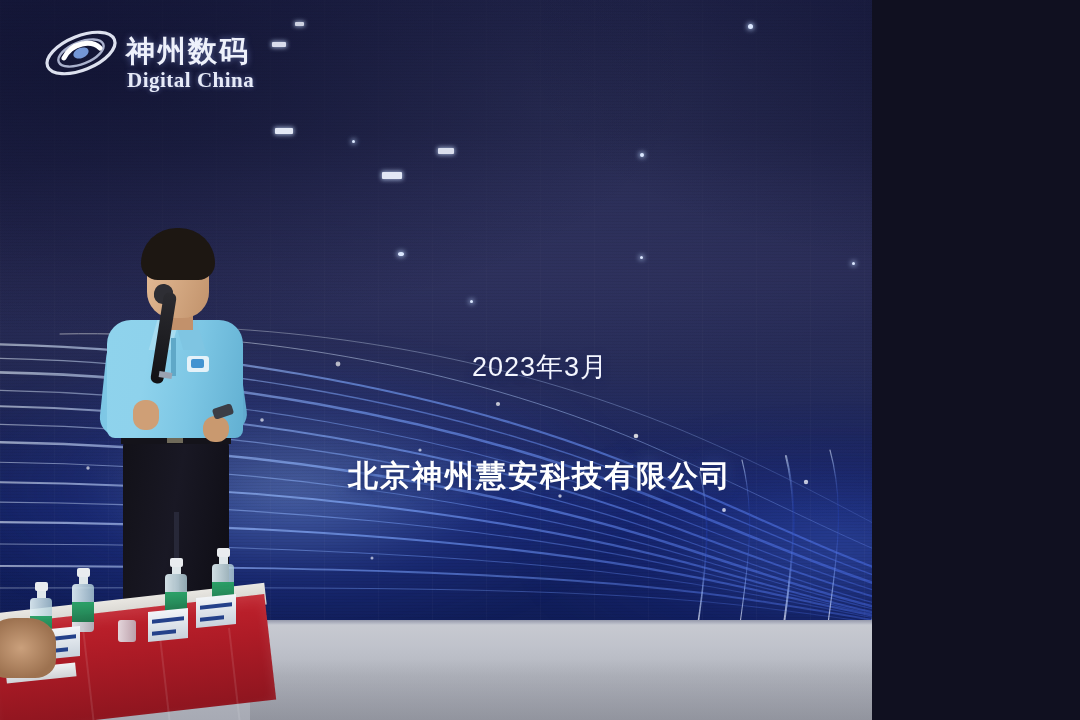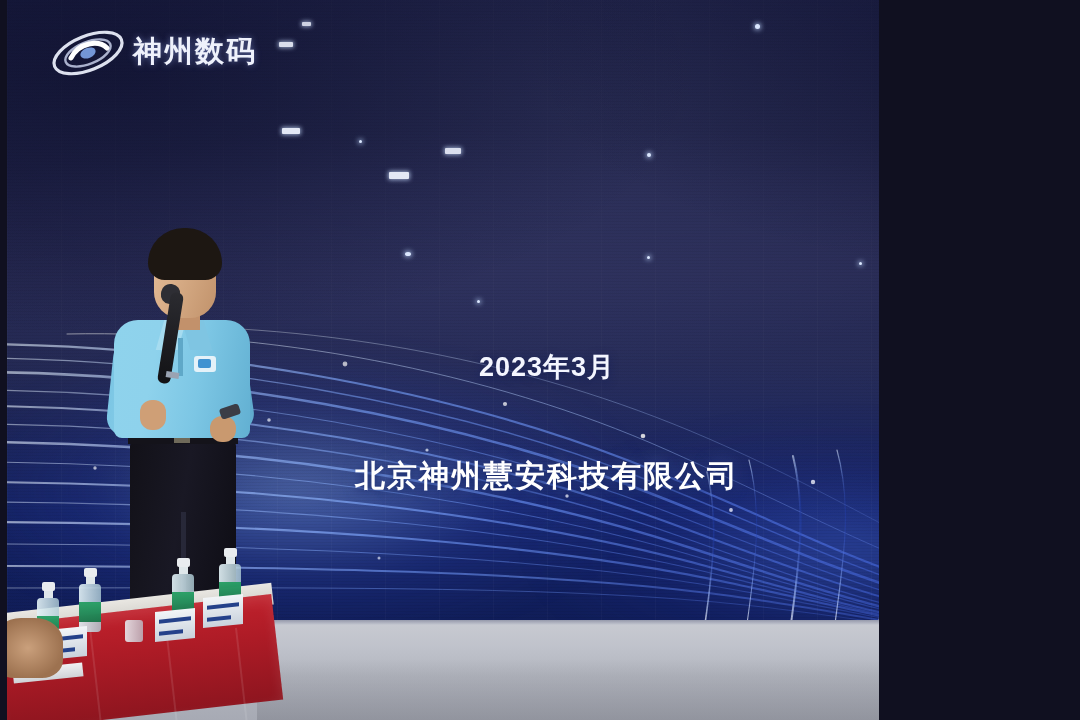--- a/index.html
+++ b/index.html
@@ -3,21 +3,20 @@
 <meta charset="utf-8">
 <style>
   html,body{margin:0;padding:0;background:#101020;}
   body{font-family:"Liberation Sans","DejaVu Sans",sans-serif;}
 
   #stage{
     position:relative;
     width:872px;height:720px;
     overflow:hidden;
     background:#14532d;
-    margin-left:7px;
   }
 
   
   .screen{
     position:absolute;left:0;top:0;width:1080px;height:624px;
     background:
       radial-gradient(120% 90% at 52% 18%, rgba(86,92,150,0.55) 0%, rgba(50,54,104,0.25) 45%, rgba(20,22,56,0) 75%),
       linear-gradient(180deg,#2a2d5c 0%, #333766 16%, #3a3d70 30%, #393c6e 44%, #2e3566 58%, #1f2a66 70%, #16256b 82%, #101d58 100%);
     overflow:hidden;
   }
@@ -93,21 +92,21 @@
     text-shadow:0 0 7px rgba(160,185,255,.5);
   }
 
   .title{
     position:absolute;left:0;right:0;top:182px;text-align:center;
     font-size:44px;font-weight:700;letter-spacing:3px;color:#ffffff;
     text-shadow:0 2px 10px rgba(20,30,90,.9), 0 0 18px rgba(150,180,255,.35);
   }
   .date{
     position:absolute;left:0;right:0;top:349px;text-align:center;
-    font-size:27px;font-weight:700;letter-spacing:1px;color:#f4f6ff;
+    font-size:27px;font-weight:400;letter-spacing:1px;color:#f4f6ff;
     text-shadow:0 2px 8px rgba(20,30,90,.8);
   }
   .company{
     position:absolute;left:0;right:0;top:456px;text-align:center;
     font-size:30px;font-weight:700;letter-spacing:2px;color:#ffffff;
     text-shadow:0 2px 10px rgba(10,25,90,.95), 0 0 16px rgba(140,175,255,.4);
   }
   .edge-bar{
     position:absolute;left:1040px;top:234px;width:38px;height:13px;
     background:linear-gradient(180deg,#ffffff,#d9e2f6);
@@ -289,20 +288,21 @@
     <div class="dot" style="left:470px;top:300px;width:3px;height:3px"></div>
 
     <div class="logo-block">
       <svg class="logo-mark" viewBox="0 0 78 62">
         <ellipse cx="39" cy="31" rx="36" ry="17" fill="none" stroke="#e8ecf9" stroke-width="3.2" transform="rotate(-22 39 31)" opacity="0.95"></ellipse>
         <ellipse cx="39" cy="31" rx="24" ry="11" fill="none" stroke="#cfd8f2" stroke-width="2.4" transform="rotate(-22 39 31)" opacity="0.8"></ellipse>
         <path d="M22 36 C 30 20, 50 18, 58 26" fill="none" stroke="#ffffff" stroke-width="5" stroke-linecap="round"></path>
         <ellipse cx="39" cy="31" rx="8" ry="5" fill="#7ea4e8" transform="rotate(-22 39 31)" opacity="0.9"></ellipse>
       </svg>
       <div class="logo-cn">神州数码</div>
+      <div class="logo-en">Digital China</div>
     </div>
 
     <div class="slogan">
       <div class="slogan-art">聚合</div>
     </div>
 
     <div class="date">2023年3月</div>
     <div class="company">北京神州慧安科技有限公司</div>
 
     <div class="edge-bar"></div>

